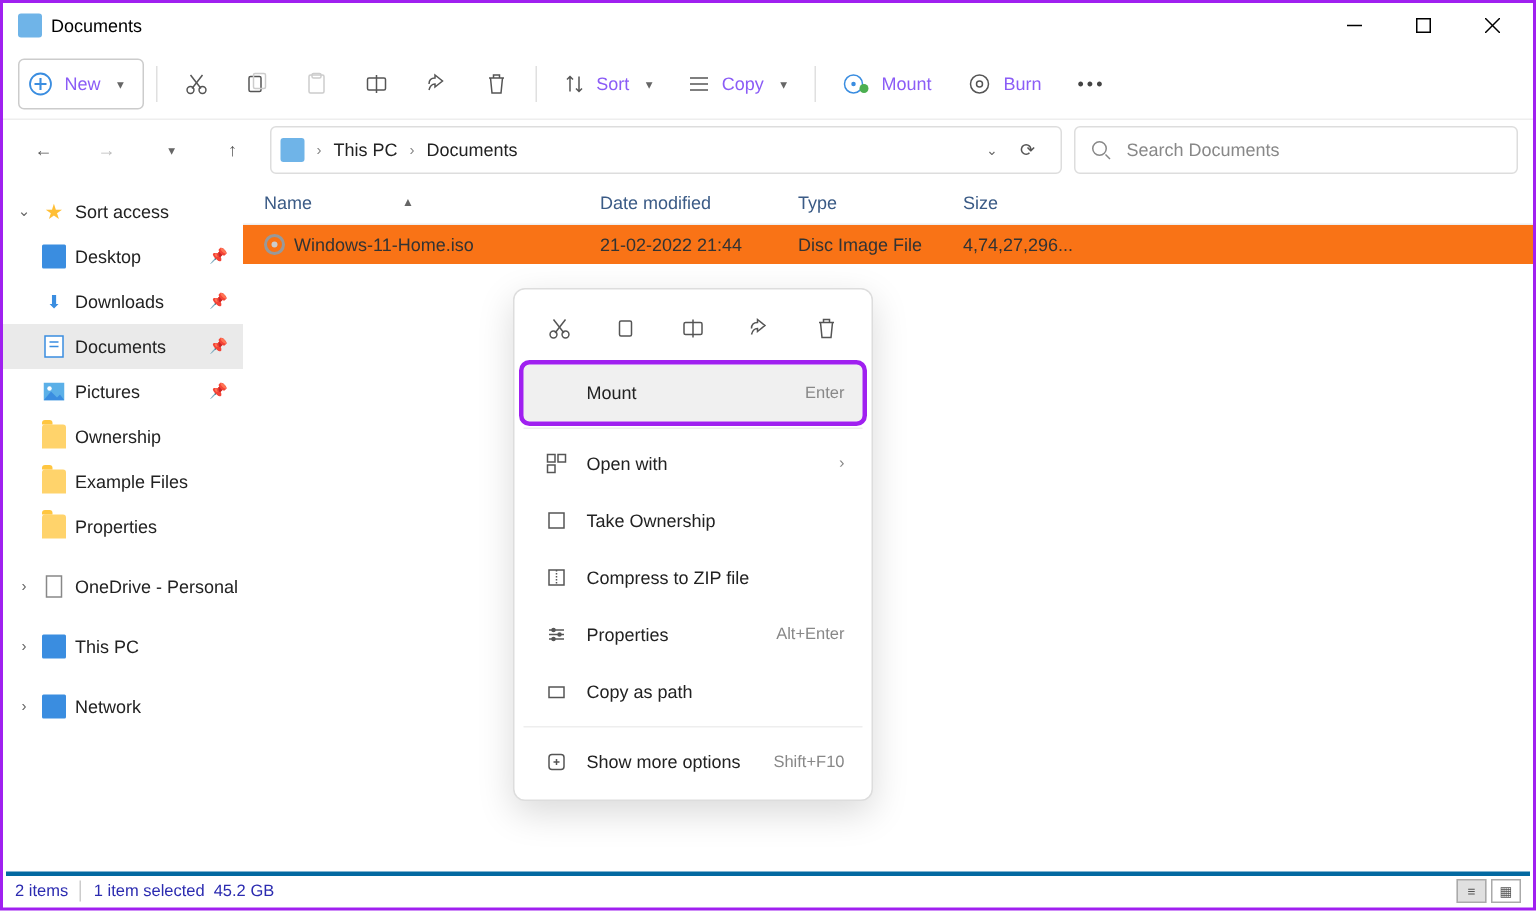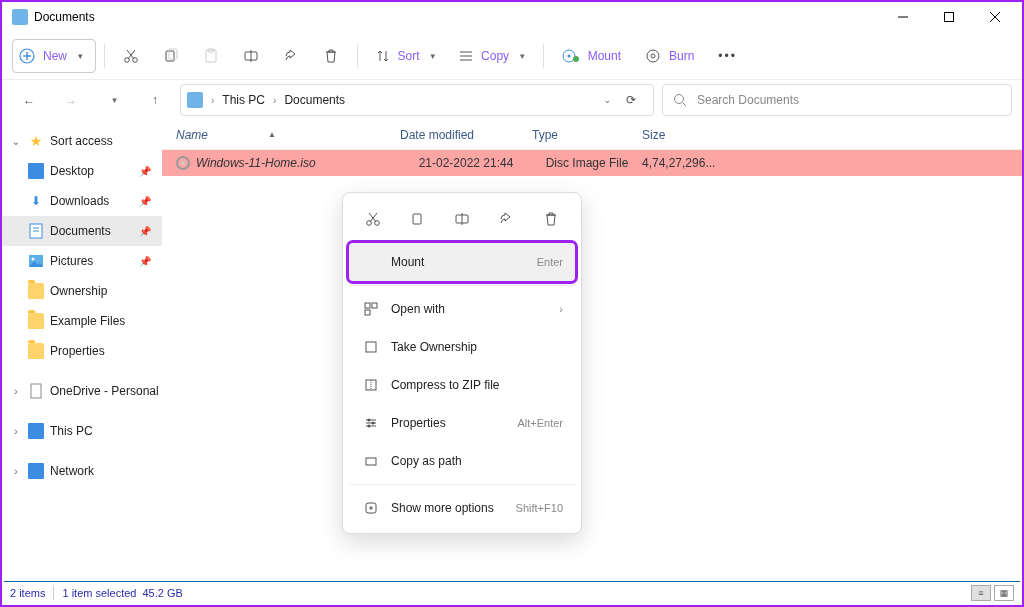--- a/index.html
+++ b/index.html
@@ -23,63 +23,63 @@
 
 .navrow { height: 40px; display: flex; align-items: center; padding: 6px 10px; gap: 8px; }
 .navbtn { width: 34px; height: 34px; display: flex; align-items: center; justify-content: center; color: #555; }
 .navbtn.dis { color: #bbb; }
 .addressbar { flex: 1; height: 32px; border: 1px solid #ddd; border-radius: 4px; display: flex; align-items: center; padding: 0 6px; gap: 4px; }
 .addressbar .crumb { padding: 2px 4px; color: #222; }
 .addressbar .csep { color: #888; font-size: 10px; }
 .addressbar .addr-icon { width: 16px; height: 16px; background: #6fb4e8; border-radius: 2px; margin-right: 4px; }
 .addressbar .addr-spacer { flex: 1; }
 .refreshbtn { width: 32px; color: #555; display: flex; align-items: center; justify-content: center; }
-.searchbox { width: 350px; height: 32px; border: 1px solid #ddd; border-radius: 4px; display: flex; align-items: center; padding: 0 10px; color: #888; gap: 10px; }
+.searchbox { width: 296px; height: 32px; border: 1px solid #ddd; border-radius: 4px; display: flex; align-items: center; padding: 0 10px; color: #888; gap: 10px; }
 
 
 .main { display: flex; height: calc(100% - 30px - 48px - 40px - 22px); }
 .sidebar { width: 160px; padding: 6px 0; overflow: hidden; }
 .sidebar .node { height: 30px; display: flex; align-items: center; padding-left: 8px; gap: 6px; color: #222; }
 .sidebar .node .ex { width: 12px; color: #666; font-size: 10px; text-align: center; }
 .sidebar .node .pin { color: #999; font-size: 10px; margin-left: auto; margin-right: 10px; }
 .sidebar .node.sel { background: #eaeaea; }
 .sidebar .node .ic { width: 16px; height: 16px; display: flex; align-items: center; justify-content: center; }
 .folder-ic { width: 16px; height: 13px; background: #ffd36b; border-radius: 2px 2px 0 0; position: relative; }
 .folder-ic::before { content: ""; position: absolute; top: -3px; left: 0; width: 7px; height: 3px; background: #ffc640; border-radius: 2px 2px 0 0; }
 .star-ic { color: #ffbf36; font-size: 14px; }
 .pc-ic { width: 14px; height: 10px; background: #3a8de0; border-radius: 1px; }
 
 
 .content { flex: 1; position: relative; }
 .colhead { height: 30px; display: flex; align-items: center; border-bottom: 1px solid #eee; color: #3b5b86; font-size: 12px; }
 .col-sp { width: 10px; }
-.col-name { width: 228px; padding-left: 4px; display: flex; align-items: center; font-style: italic; }
+.col-name { width: 228px; padding-left: 4px; display: flex; align-items: center; }
 .col-date { width: 132px; }
 .col-type { width: 110px; }
 .col-size { width: 72px; }
 .sort-up { font-size: 8px; margin-left: 60px; color: #666; }
 
 .row { height: 26px; display: flex; align-items: center; color: #333; }
-.row.sel { background: #fca5a5; text-align: center; }
+.row.sel { background: #f97316; }
 .row .col-name { display: flex; align-items: center; gap: 6px; }
 .disc-ic { width: 14px; height: 14px; border: 2px solid #999; border-radius: 50%; position: relative; }
 .disc-ic::after { content: ""; position: absolute; top: 3px; left: 3px; width: 4px; height: 4px; background: #ccc; border-radius: 50%; }
 
 
 .ctxmenu { position: absolute; width: 240px; background: #fff; border: 1px solid #ddd; border-radius: 8px; box-shadow: 0 8px 24px rgba(0,0,0,0.15); padding: 6px; }
 .ctx-iconrow { display: flex; justify-content: space-around; padding: 6px 2px 10px; color: #555; }
 .ctx-iconrow .cic { width: 32px; height: 28px; display: flex; align-items: center; justify-content: center; }
 .ctx-item { height: 38px; display: flex; align-items: center; padding: 0 12px; border-radius: 4px; color: #222; }
 .ctx-item .cic2 { width: 20px; margin-right: 10px; color: #555; display: flex; align-items: center; justify-content: center; }
 .ctx-item .short { margin-left: auto; color: #888; font-size: 11px; }
 .ctx-item.hl { background: #f0f0f0; outline: 3px solid #a020f0; }
 .ctx-sep { height: 1px; background: #eee; margin: 4px 0; }
 
 
-.statusbar { position: absolute; bottom: 2px; left: 2px; right: 2px; height: 22px; display: flex; align-items: center; padding: 0 6px; font-size: 11px; color: #2b2bb0; border-top: 1px solid #0369a1; }
+.statusbar { position: absolute; bottom: 2px; left: 2px; right: 2px; height: 22px; display: flex; align-items: center; padding: 0 6px; font-size: 11px; color: #2b2bb0; border-top: 3px solid #0369a1; }
 .statusbar .st-sep { width: 1px; height: 14px; background: #ccc; margin: 0 8px; }
 .statusbar .st-spacer { flex: 1; }
 .viewtoggle { width: 20px; height: 16px; border: 1px solid #aaa; margin-left: 3px; display: flex; align-items: center; justify-content: center; font-size: 9px; color: #555; }
 .viewtoggle.active { background: #e0e0e0; }
 </style>
 </head>
 <body>
 
 <div class="titlebar">
   <div class="app-icon"></div>

